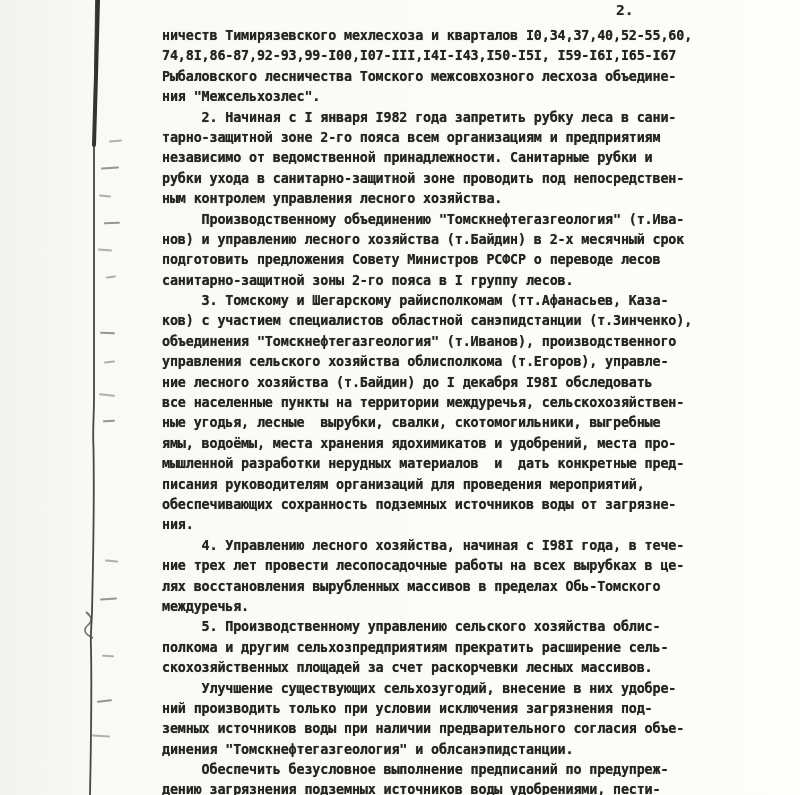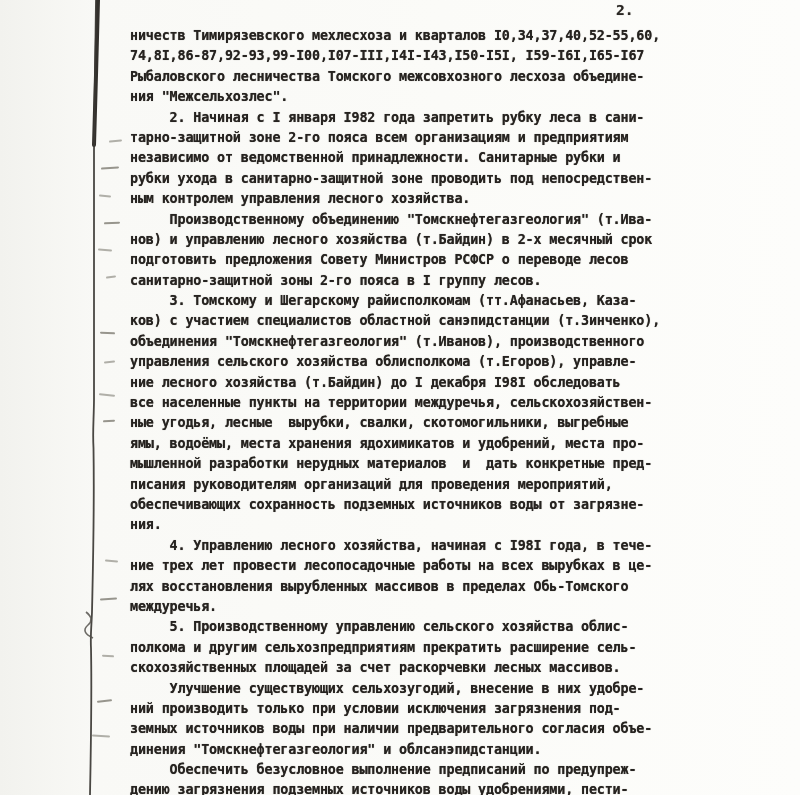--- a/index.html
+++ b/index.html
@@ -8,21 +8,21 @@
     position:relative;width:800px;height:795px;overflow:hidden;
     background:linear-gradient(90deg,#f2f2ee 0,#f9f9f6 12%,#fbfbf8 55%,#fdfdfb 100%);
     font-family:"DejaVu Sans Mono","Liberation Mono",monospace;
   }
   .doc{
     position:absolute;left:130px;top:26px;width:566px;
     color:#262320;font-size:13.4px;line-height:20.4px;font-weight:bold;
     letter-spacing:-0.15px;white-space:pre;
     text-shadow:0 0 0.7px rgba(38,32,26,.75);
   }
-  .tl{height:20.4px;}
+  .tl{height:20.4px;margin-left:32px;}
   .pagenum{
     position:absolute;left:616px;top:2px;
     font-size:14.5px;font-weight:bold;color:#2b2825;
     text-shadow:0 0 0.7px rgba(38,32,26,.75);
   }
   .binding{position:absolute;left:0;top:0;pointer-events:none;}
   .mark{position:absolute;background:#b0afa8;border-radius:1px;height:2px;}
   .mark.dk{background:#97958d;}
 </style>
 </head>

